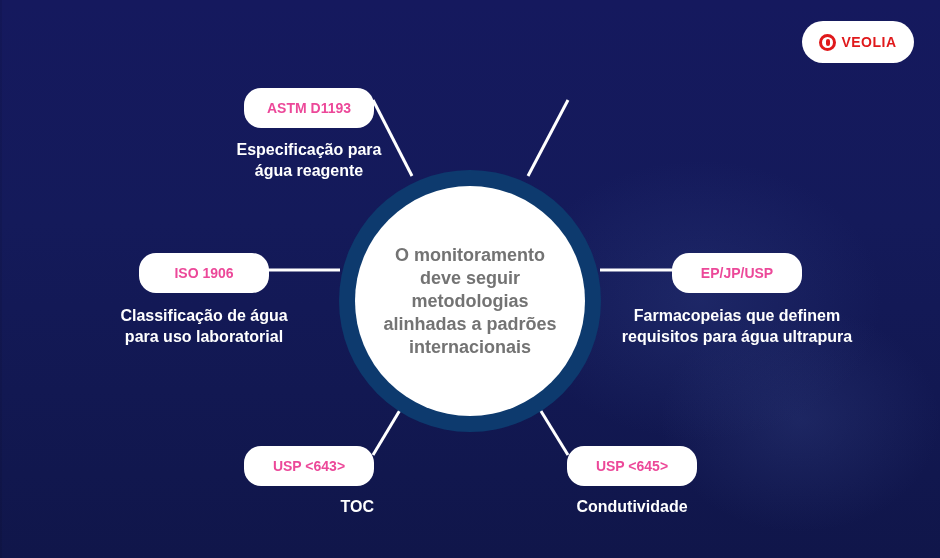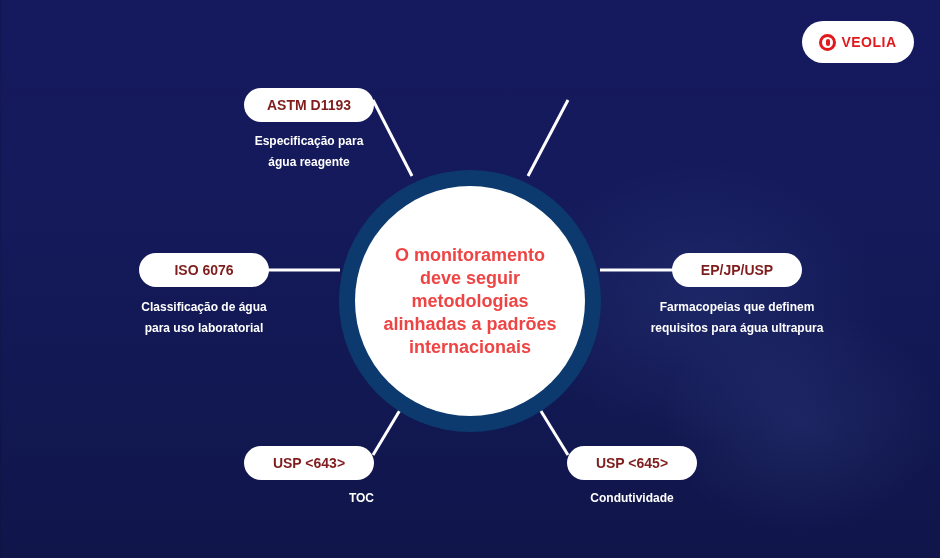--- a/index.html
+++ b/index.html
@@ -19,31 +19,31 @@
   .hub-ring {
     position:absolute; left:339px; top:170px; width:262px; height:262px;
     border-radius:50%; background:#0d3a6e;
   }
   .hub {
     position:absolute; left:355px; top:186px; width:230px; height:230px;
     border-radius:50%; background:#ffffff;
     display:flex; align-items:center; justify-content:center; text-align:center;
   }
   .hub-text {
-    color:#ef4444; font-weight:bold; font-size:18px; line-height:23px;
+    color:#737373; font-weight:bold; font-size:18px; line-height:23px;
     width:200px; white-space:pre-line;
   }
   .pill {
-    position:absolute; height:34px; border-radius:17px; background:#fff;
+    position:absolute; height:40px; border-radius:17px; background:#fff;
     display:flex; align-items:center; justify-content:center;
-    color:#7f1d1d; font-weight:bold; font-size:14px;
+    color:#ec4899; font-weight:bold; font-size:14px;
   }
   .desc {
-    position:absolute; color:#fff; font-weight:bold; font-size:12px;
-    line-height:21px; text-align:center; white-space:pre-line;
+    position:absolute; color:#fff; font-weight:bold; font-size:16px;
+    line-height:21px; text-align:center; white-space:pre-line;margin-top:8px;
   }
   .logo {
     position:absolute; left:802px; top:21px; width:112px; height:42px;
     background:#fff; border-radius:21px;
     display:flex; align-items:center; justify-content:center; gap:5px;
   }
   .logo-mark {
     width:17px; height:17px; border:3px solid #e0191b; border-radius:50%;
     position:relative; box-sizing:border-box;
   }
@@ -78,21 +78,21 @@
   </div>
 
   <div class="pill" style="left:244px;top:88px;width:130px;">
     <span>ASTM D1193</span>
   </div>
   <div class="desc" style="left:214px;top:131px;width:190px;">Especificação para
 água reagente</div>
 
 
   <div class="pill" style="left:139px;top:253px;width:130px;">
-    <span>ISO 6076</span>
+    <span>ISO 1906</span>
   </div>
   <div class="desc" style="left:104px;top:297px;width:200px;">Classificação de água
 para uso laboratorial</div>
 
   <div class="pill" style="left:672px;top:253px;width:130px;">
     <span>EP/JP/USP</span>
   </div>
   <div class="desc" style="left:617px;top:297px;width:240px;">Farmacopeias que definem
 requisitos para água ultrapura</div>
 

